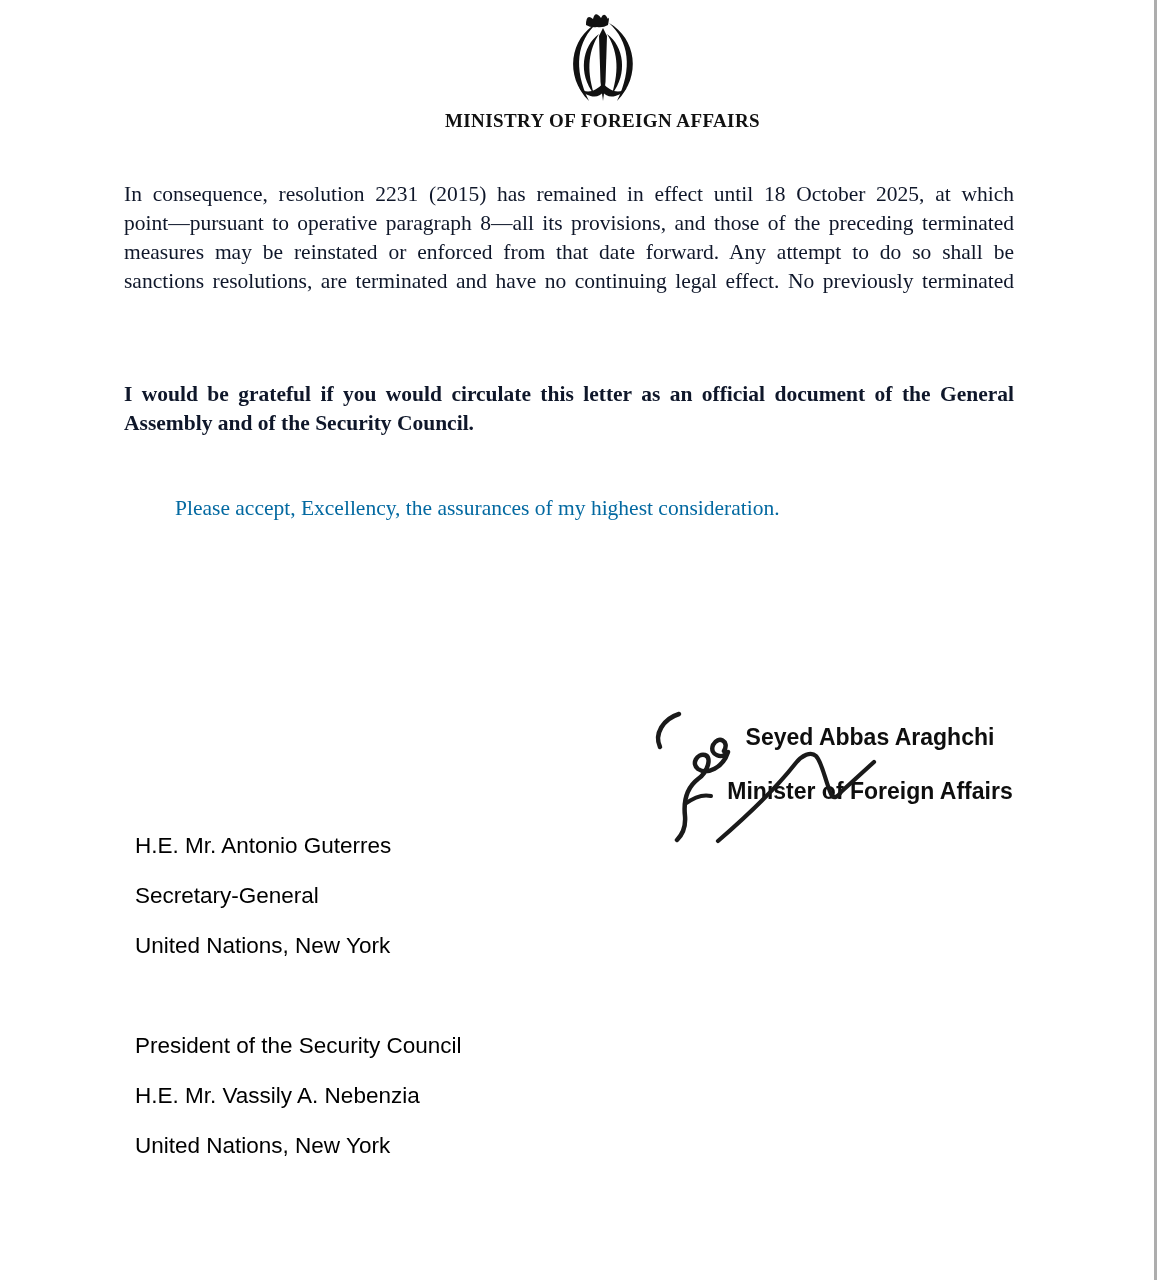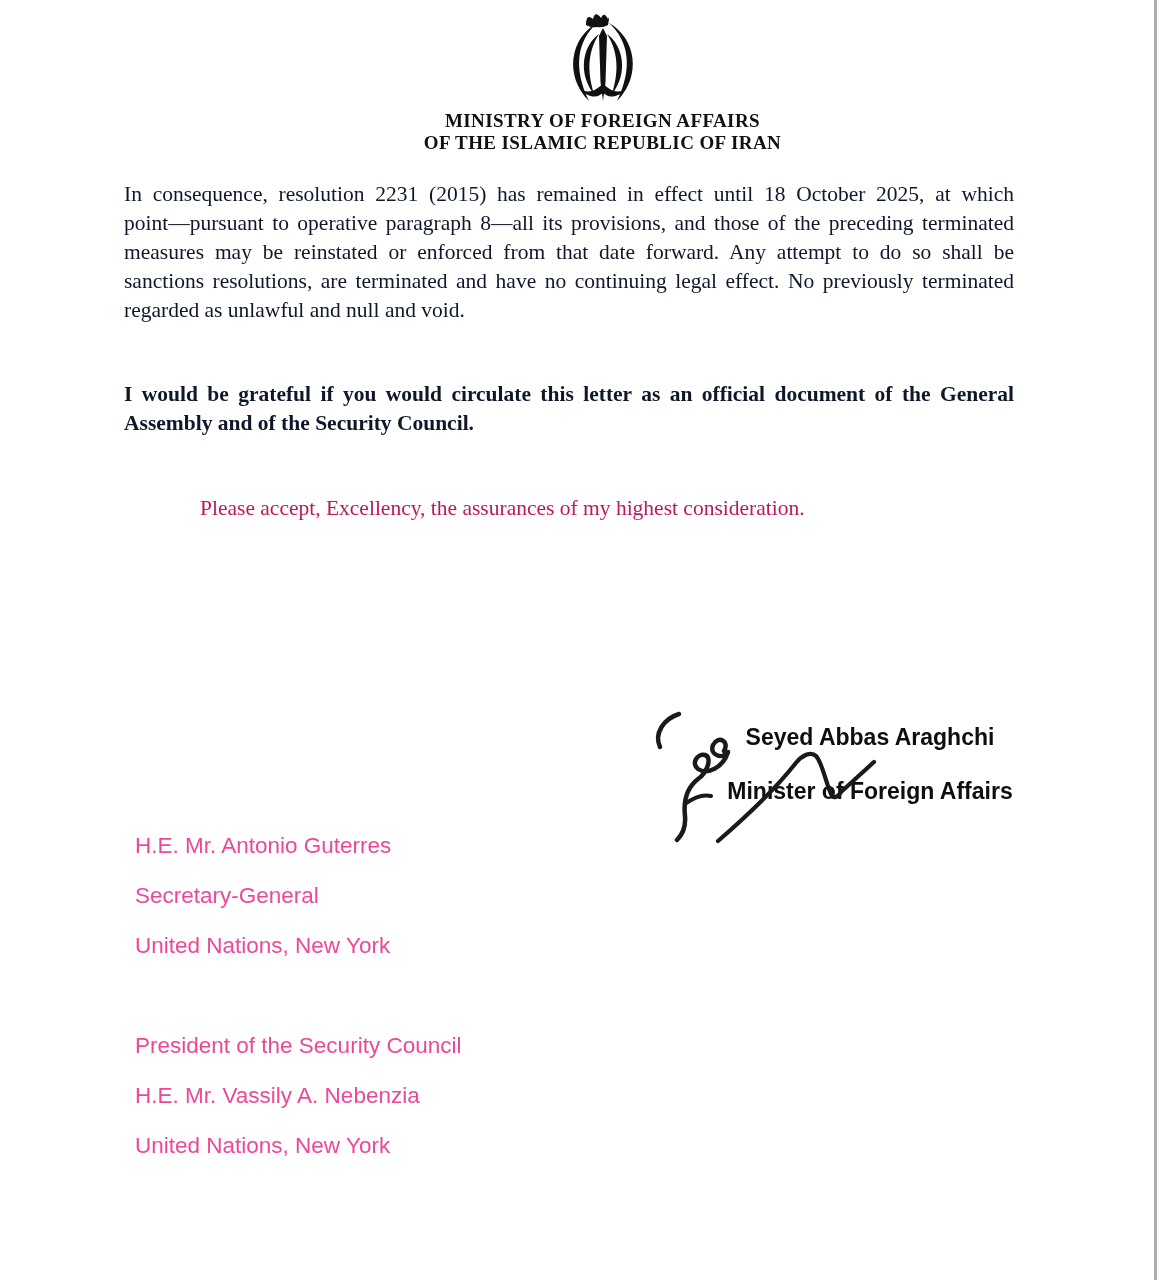--- a/index.html
+++ b/index.html
@@ -54,24 +54,24 @@
   }
   .bodyblock .just {
     text-align: justify;
     text-align-last: justify;
   }
   .bodyblock .last { text-align: left; }
   .p1 { top: 180px; }
   .p2 { top: 380px; font-weight: bold; }
   .valediction {
     position: absolute;
-    left: 200px; top: 494px;
+    left: 175px; top: 494px;
     font-size: 21.5px;
     line-height: 29px;
-    color: #be185d;
+    color: #0369a1;
   }
   .sig-block {
     position: absolute;
     left: 655px; top: 722px;
     width: 430px;
     text-align: center;
     font-family: "Liberation Sans", sans-serif;
     font-weight: bold;
     color: #0e0e0e;
   }
@@ -82,21 +82,21 @@
     left: 645px; top: 704px;
     width: 245px; height: 140px;
     z-index: 3;
   }
   .addr {
     position: absolute;
     left: 135px;
     font-family: "Liberation Sans", sans-serif;
     font-size: 22.5px;
     line-height: 30px;
-    color: #ec4899;
+    color: #000000;
   }
   .addr div { margin-bottom: 20px; }
   .addr1 { top: 831px; }
   .addr2 { top: 1031px; }
 </style>
 </head>
 <body>
 
 <div class="page">
 
@@ -113,29 +113,27 @@
         <path d="M 47,75 C 54,84 64,86 71,80 C 63,90 51,91 47,84 Z"></path>
 
         <path d="M 43,26 C 26,38 22,66 38,86 C 30,60 33,42 43,26 Z"></path>
         <path d="M 51,26 C 68,38 72,66 56,86 C 64,60 61,42 51,26 Z"></path>
 
         <path d="M 41,15 C 14,30 8,68 33,93 C 17,60 21,33 41,15 Z"></path>
         <path d="M 53,15 C 80,30 86,68 61,93 C 77,60 73,33 53,15 Z"></path>
       </g>
     </svg>
     <div class="ministry">MINISTRY OF FOREIGN AFFAIRS</div>
-    <div class="ministry">OF THE ISLAMIC REPUBLIC OF IRAN</div>
   </div>
 
   <div class="bodyblock p1">
     <div class="just">In consequence, resolution 2231 (2015) has remained in effect until 18 October 2025, at which</div>
     <div class="just">point—pursuant to operative paragraph 8—all its provisions, and those of the preceding terminated</div>
     <div class="just">measures may be reinstated or enforced from that date forward. Any attempt to do so shall be</div>
     <div class="just">sanctions resolutions, are terminated and have no continuing legal effect. No previously terminated</div>
-    <div class="last">regarded as unlawful and null and void.</div>
   </div>
 
   <div class="bodyblock p2">
     <div class="just">I would be grateful if you would circulate this letter as an official document of the General</div>
     <div class="last">Assembly and of the Security Council.</div>
   </div>
 
   <div class="valediction">Please accept, Excellency, the assurances of my highest consideration.</div>
 
   <div class="sig-block">

